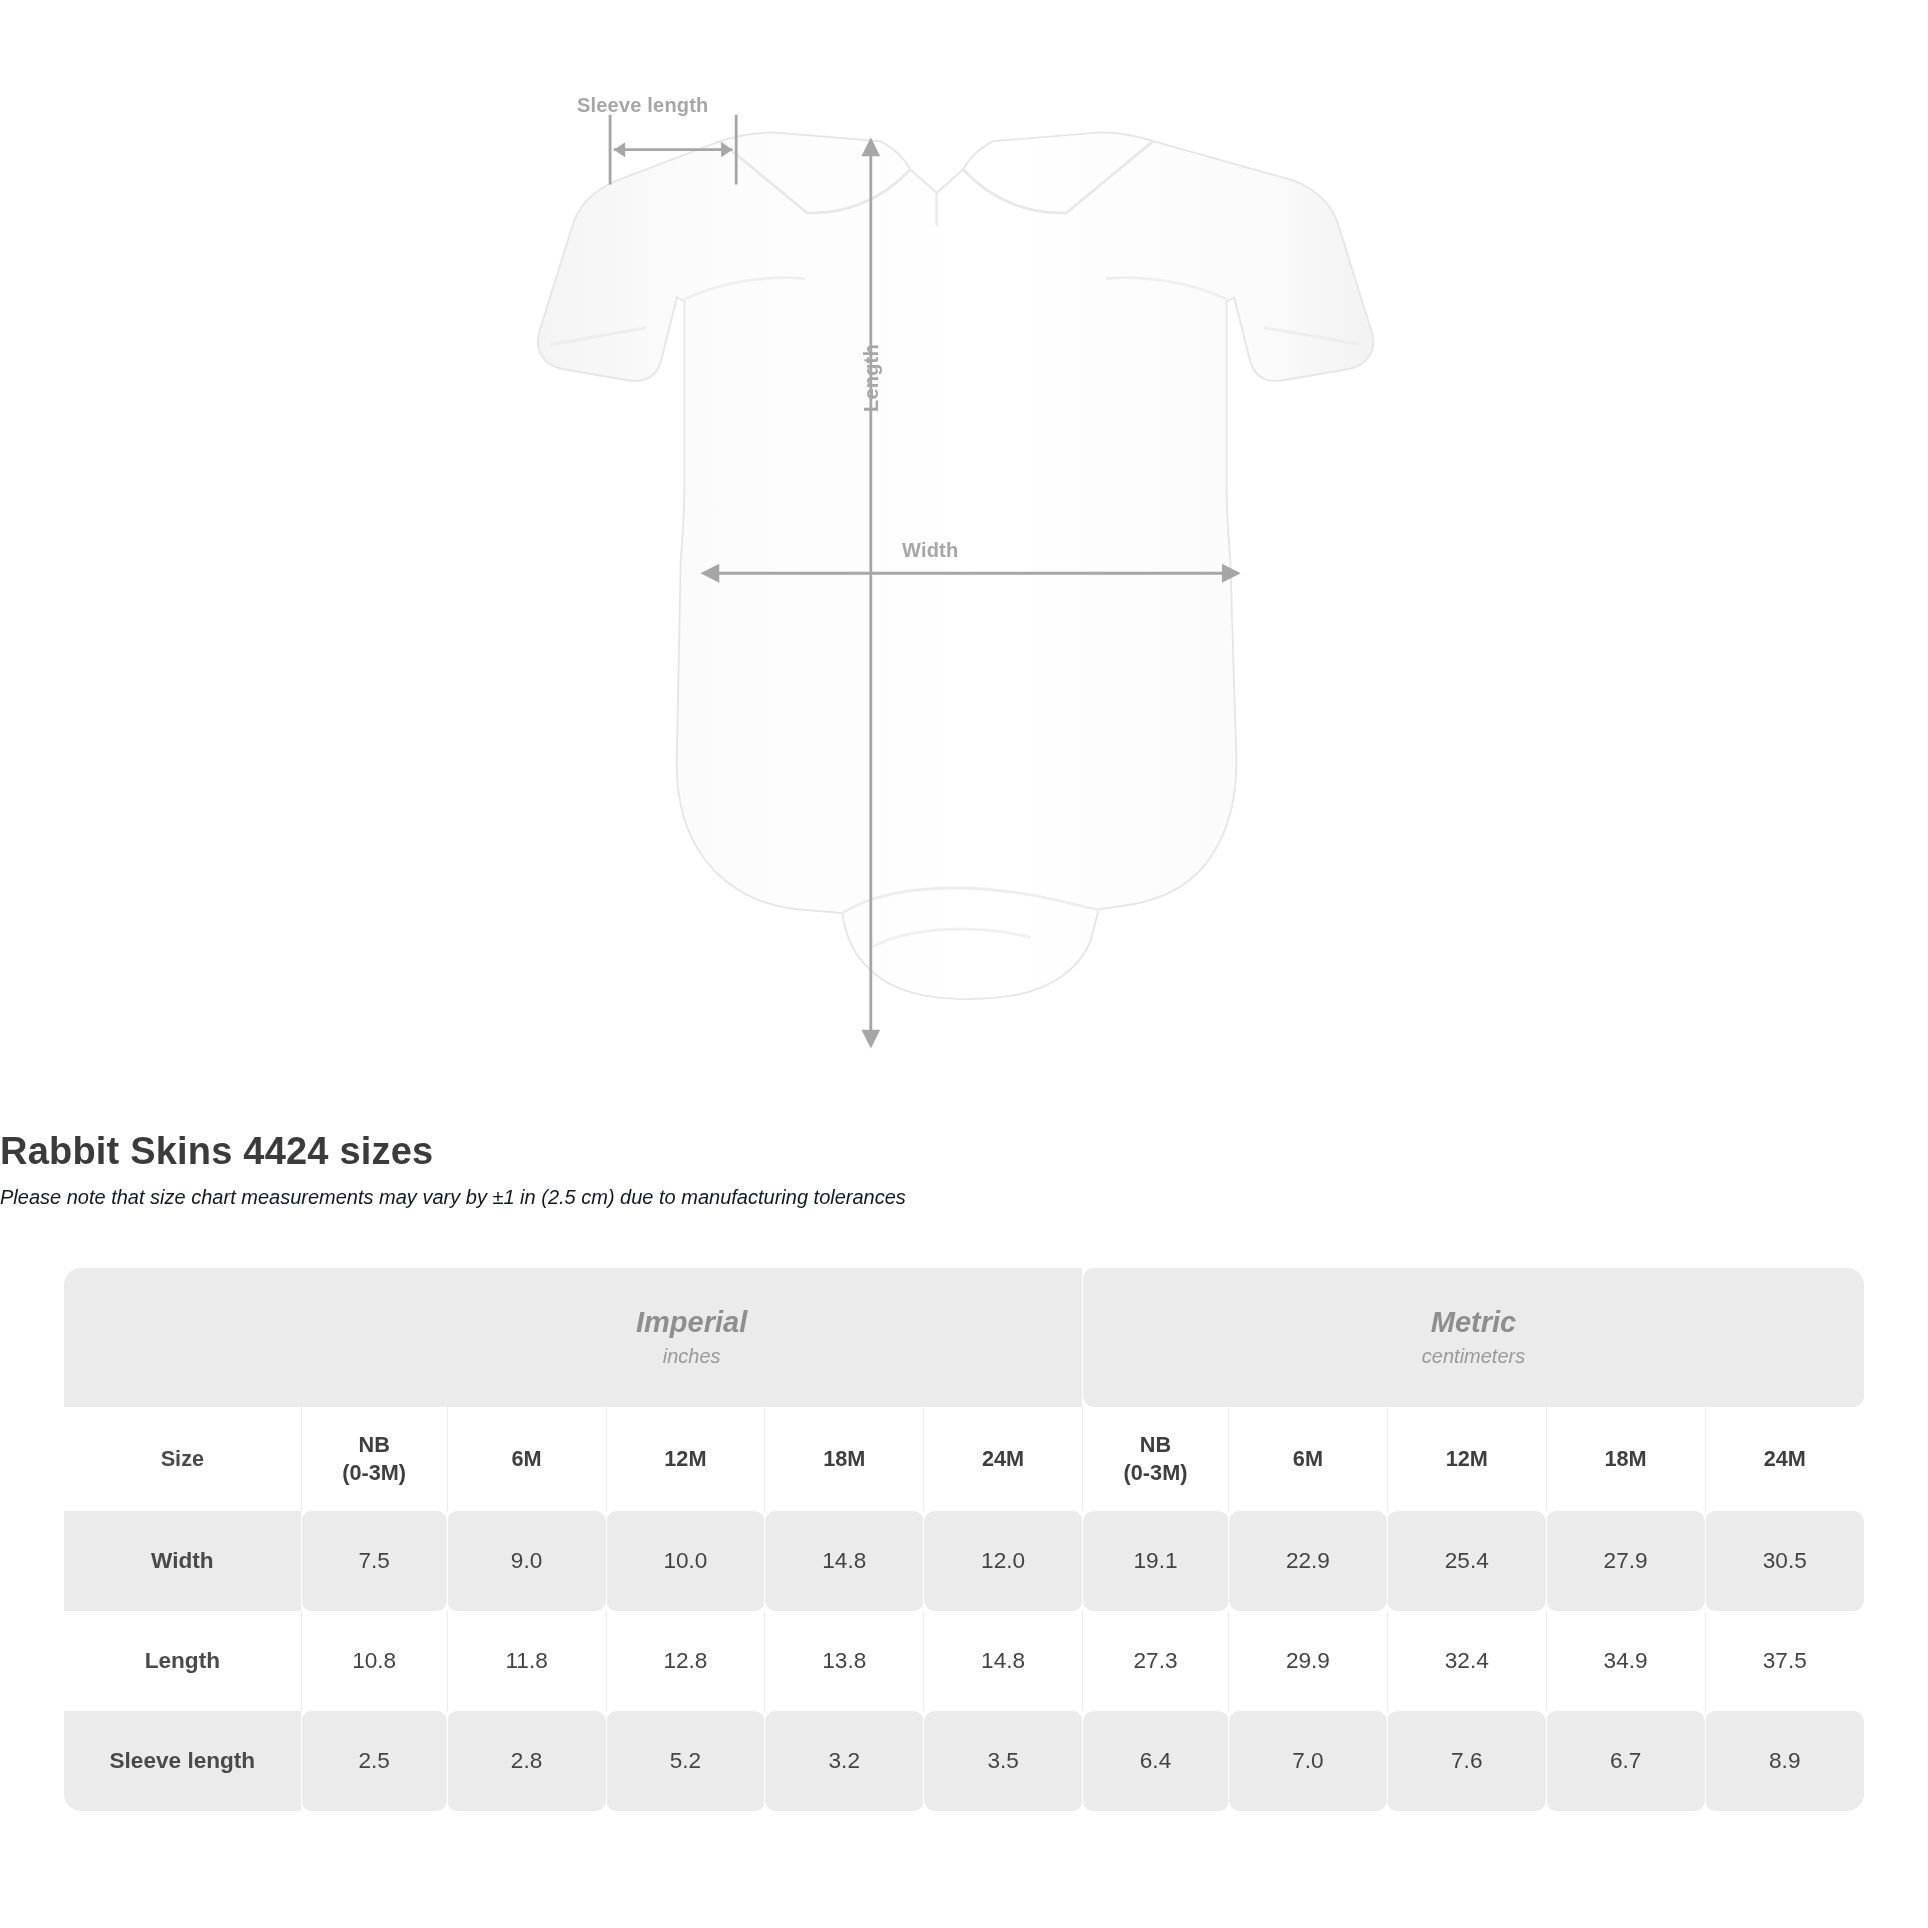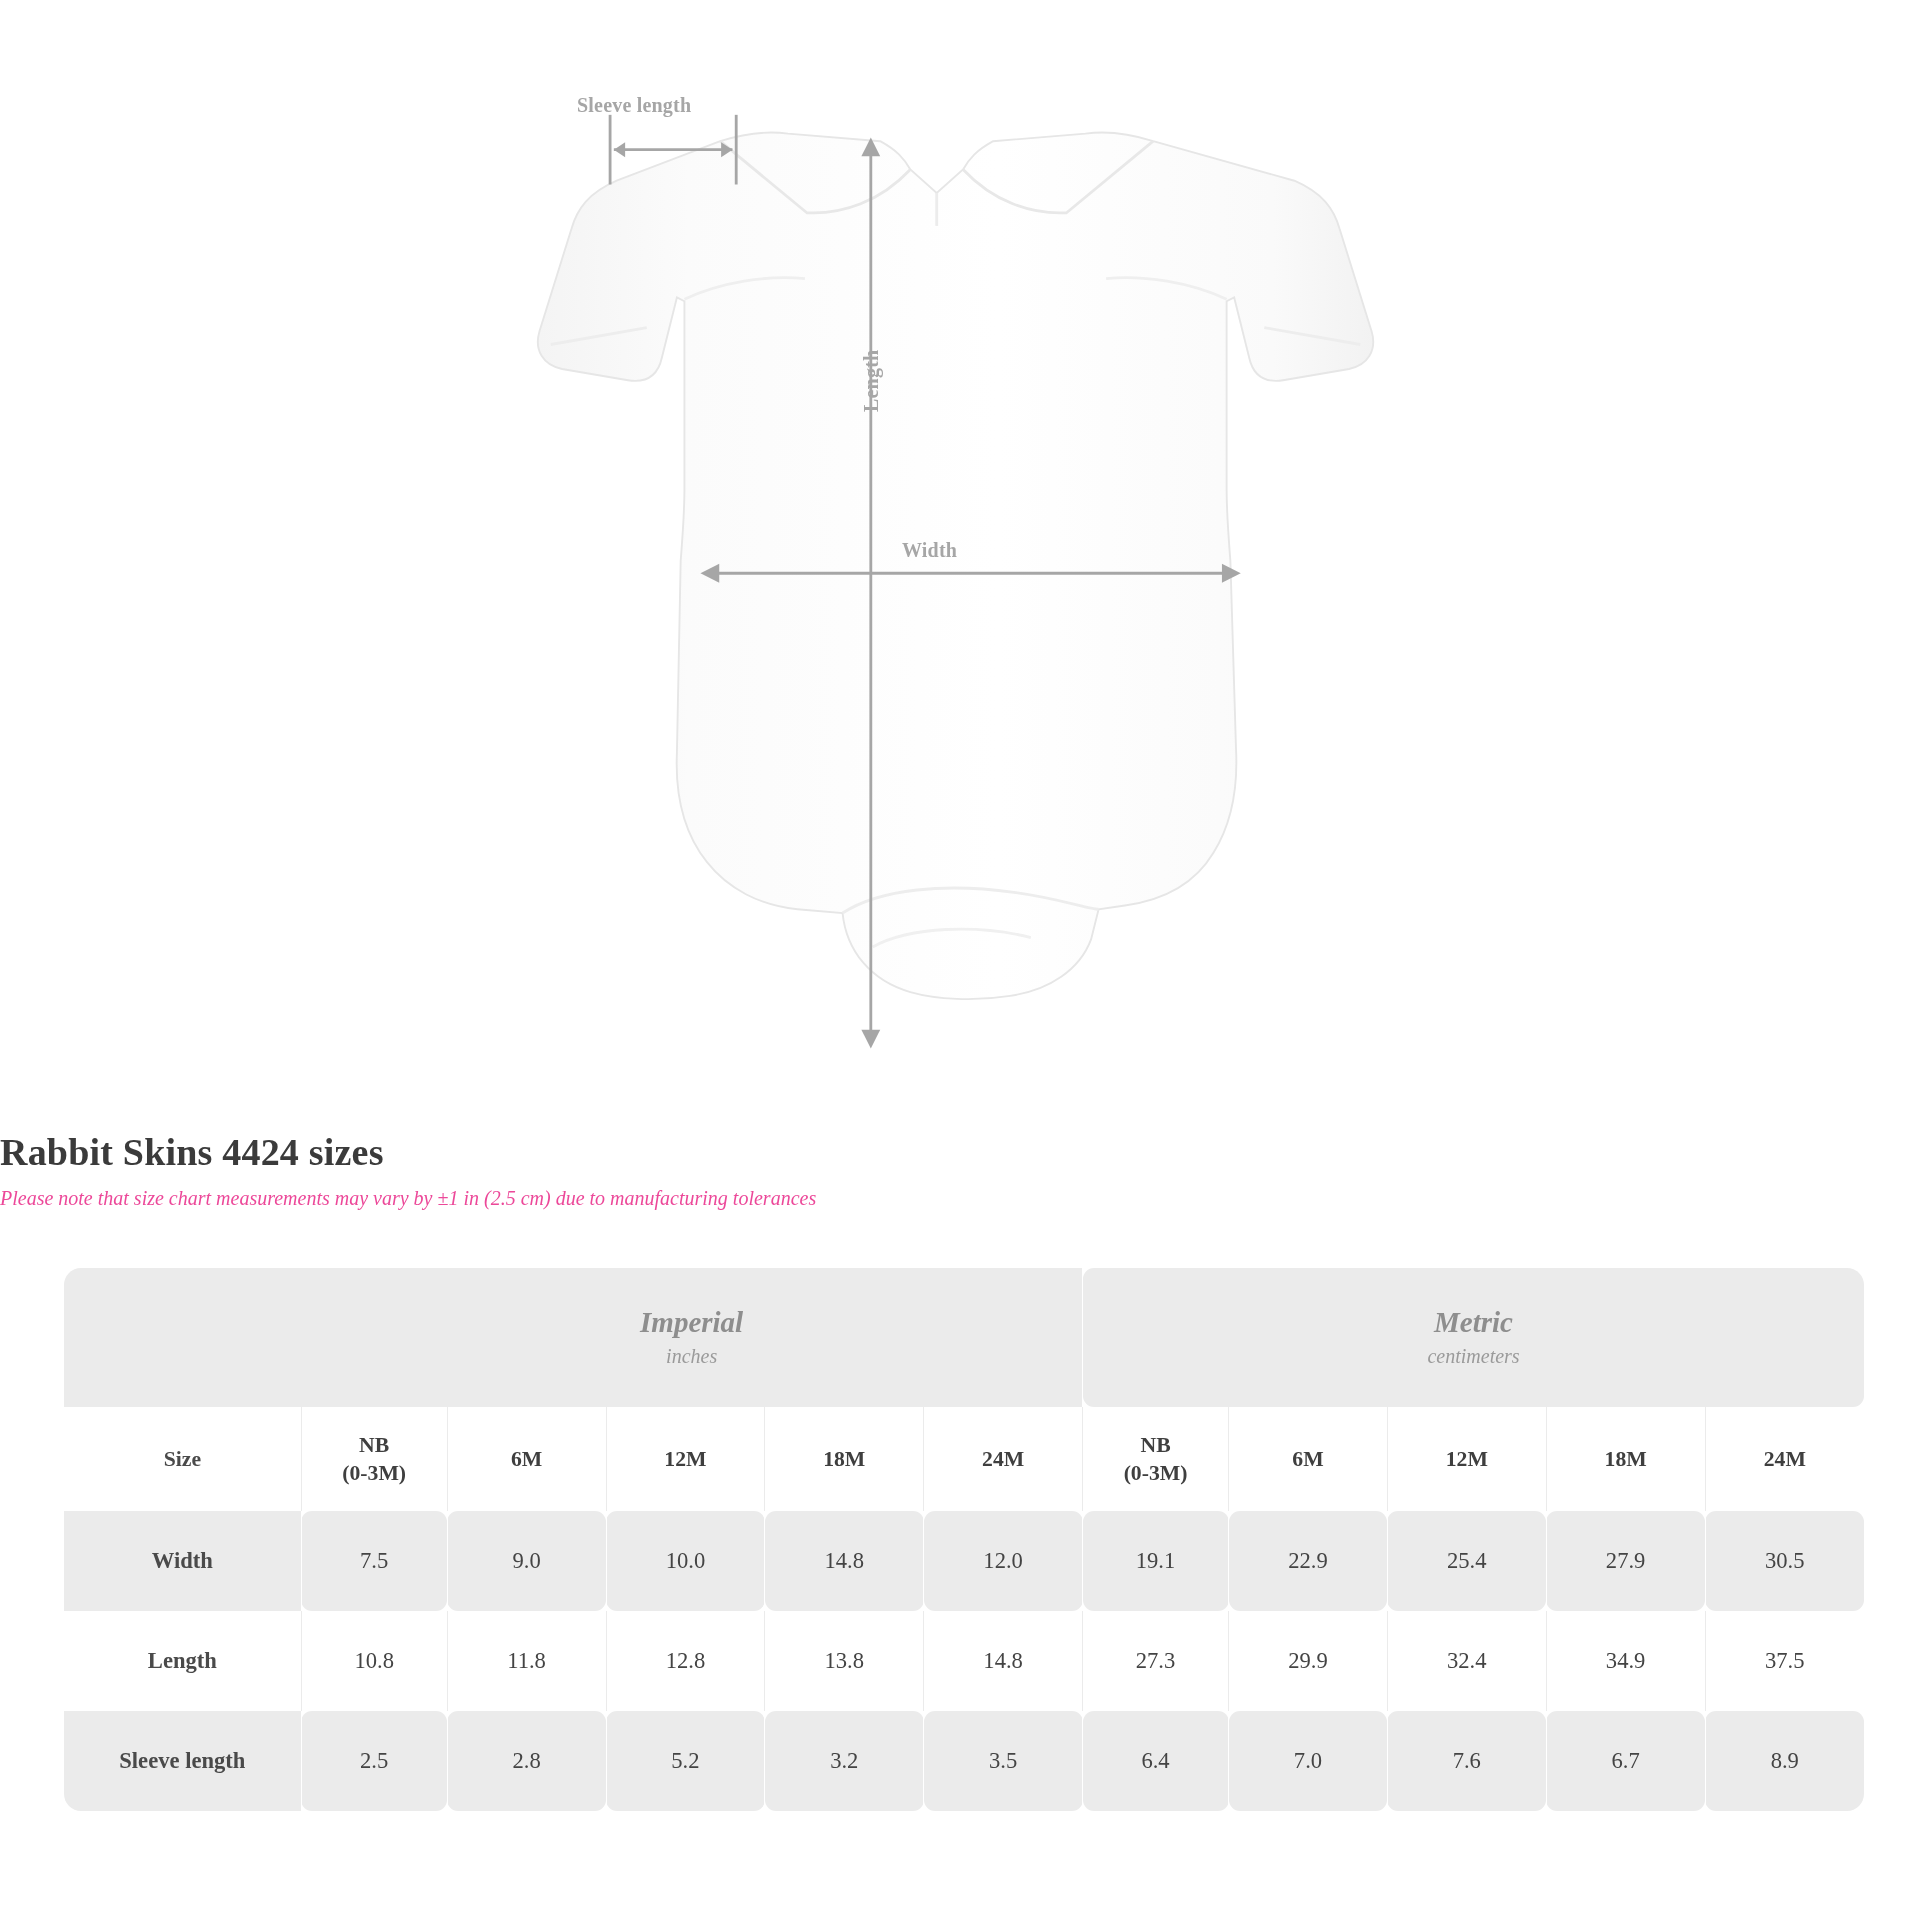--- a/index.html
+++ b/index.html
@@ -10,21 +10,20 @@
     height: 1928px;
     background: #ffffff;
     font-family: "Liberation Sans", sans-serif;
   }
   .page {
     position: relative;
     width: 1928px;
     height: 1928px;
     background: #ffffff;
     overflow: hidden;
-    font-family: Liberation Serif, serif;
   }
 
   
   .illustration {
     position: absolute;
     left: 0;
     top: 0;
     width: 1928px;
     height: 1106px;
   }
@@ -57,21 +56,21 @@
   .chart-title {
     font-size: 38px;
     font-weight: bold;
     color: #3b3b3b;
     margin: 0 0 13px 0;
     letter-spacing: 0.2px;
   }
   .chart-note {
     font-size: 20px;
     font-style: italic;
-    color: #ec4899;
+    color: #0f172a;
     margin: 0;
   }
 
   
   .table-wrap {
     position: absolute;
     left: 64px;
     top: 1268px;
     width: 1800px;
     border-radius: 17px;

